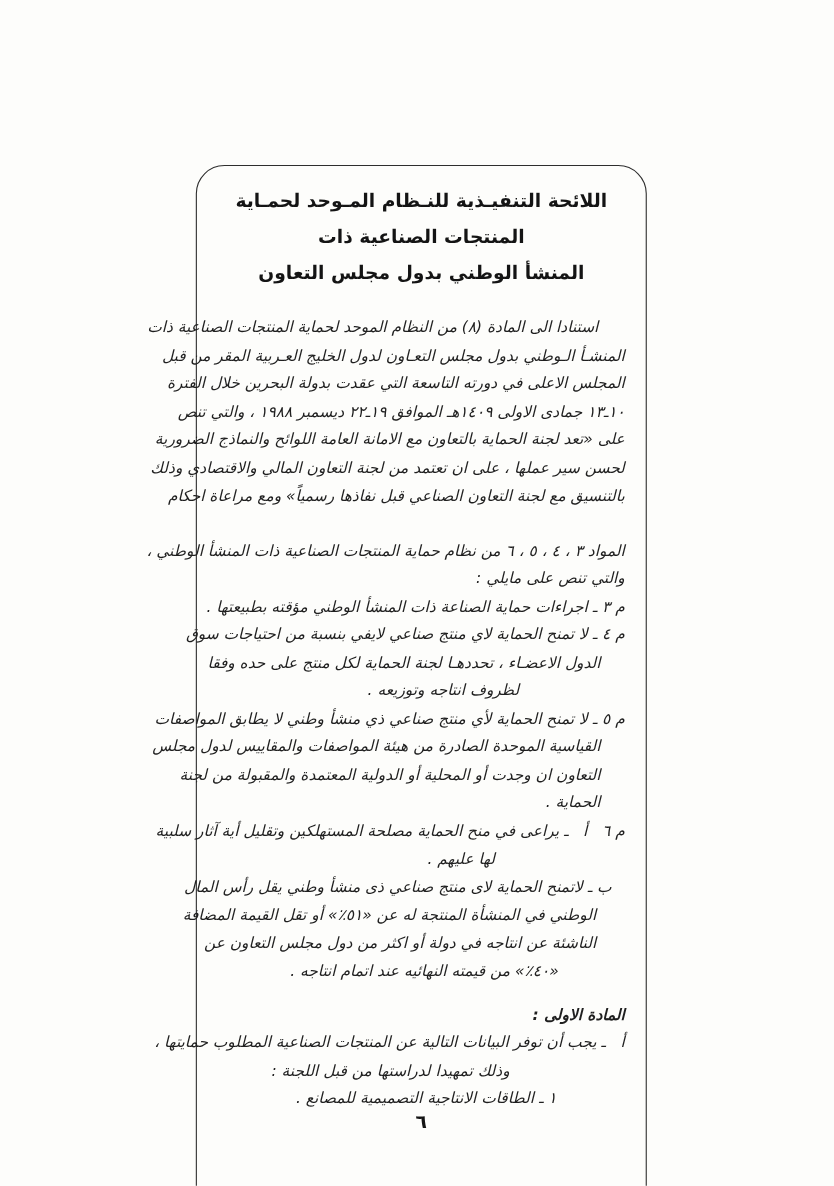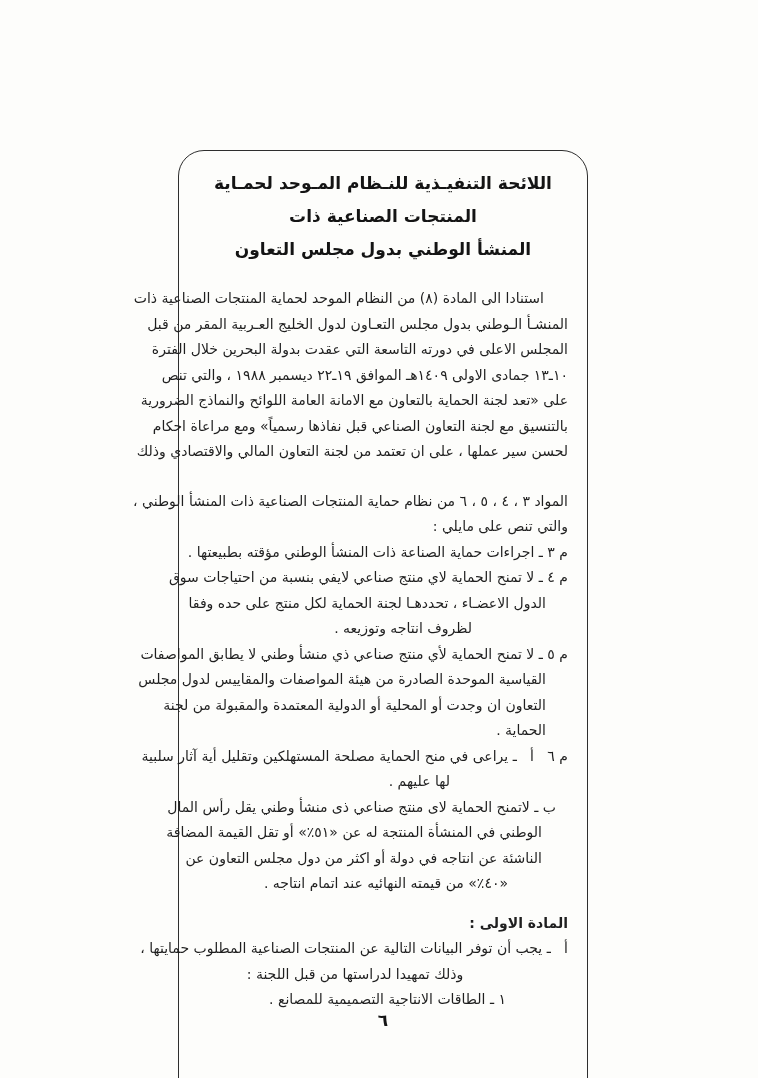--- a/index.html
+++ b/index.html
@@ -35,20 +35,21 @@
     line-height: 33px;
     letter-spacing: 0;
     color: #141414;
   }
   .body-lines {
     margin-top: 20px;
     font-size: 14px;
     line-height: 25.5px;
     text-align: right;
     color: #1f1f1f;
+    font-style: italic;
   }
   .line {
     white-space: pre;
     overflow: visible;
   }
   .line.bold {
     font-weight: bold;
   }
   .page-number {
     position: absolute;
@@ -69,22 +70,22 @@
   <div class="doc-title">
     <div>اللائحة التنفيـذية للنـظام المـوحد لحمـاية المنتجات الصناعية ذات</div>
     <div>المنشأ الوطني بدول مجلس التعاون</div>
   </div>
   <div class="body-lines">
       <div class="line" style="padding-right: 24px;">استنادا الى المادة (٨) من النظام الموحد لحماية المنتجات الصناعية ذات</div>
       <div class="line" style="padding-right: 0px;">المنشـأ الـوطني بدول مجلس التعـاون لدول الخليج العـربية المقر من قبل</div>
       <div class="line" style="padding-right: 0px;">المجلس الاعلى في دورته التاسعة التي عقدت بدولة البحرين خلال الفترة</div>
       <div class="line" style="padding-right: 0px;">١٠ـ١٣ جمادى الاولى ١٤٠٩هـ الموافق ١٩ـ٢٢ ديسمبر ١٩٨٨ ، والتي تنص</div>
       <div class="line" style="padding-right: 0px;">على «تعد لجنة الحماية بالتعاون مع الامانة العامة اللوائح والنماذج الضرورية</div>
+      <div class="line" style="padding-right: 0px;">لحسن سير عملها ، على ان تعتمد من لجنة التعاون المالي والاقتصادي وذلك</div>
       <div class="line" style="padding-right: 0px;">بالتنسيق مع لجنة التعاون الصناعي قبل نفاذها رسمياً» ومع مراعاة احكام</div>
-      <div class="line" style="padding-right: 0px;">لحسن سير عملها ، على ان تعتمد من لجنة التعاون المالي والاقتصادي وذلك</div>
       <div class="line" style="padding-right: 0px; margin-top: 24px;">المواد ٣ ، ٤ ، ٥ ، ٦ من نظام حماية المنتجات الصناعية ذات المنشأ الوطني ،</div>
       <div class="line" style="padding-right: 0px;">والتي تنص على مايلي :</div>
       <div class="line" style="padding-right: 0px;">م ٣ ـ اجراءات حماية الصناعة ذات المنشأ الوطني مؤقته بطبيعتها .</div>
       <div class="line" style="padding-right: 0px; text-align: right;">م ٤ ـ لا تمنح الحماية لاي منتج صناعي لايفي بنسبة من احتياجات سوق</div>
       <div class="line" style="padding-right: 22px;">الدول الاعضـاء ، تحددهـا لجنة الحماية لكل منتج على حده وفقا</div>
       <div class="line" style="padding-right: 96px; text-align: right;">لظروف انتاجه وتوزيعه .</div>
       <div class="line" style="padding-right: 0px;">م ٥ ـ لا تمنح الحماية لأي منتج صناعي ذي منشأ وطني لا يطابق المواصفات</div>
       <div class="line" style="padding-right: 22px;">القياسية الموحدة الصادرة من هيئة المواصفات والمقاييس لدول مجلس</div>
       <div class="line" style="padding-right: 22px;">التعاون ان وجدت أو المحلية أو الدولية المعتمدة والمقبولة من لجنة</div>
       <div class="line" style="padding-right: 22px;">الحماية .</div>

